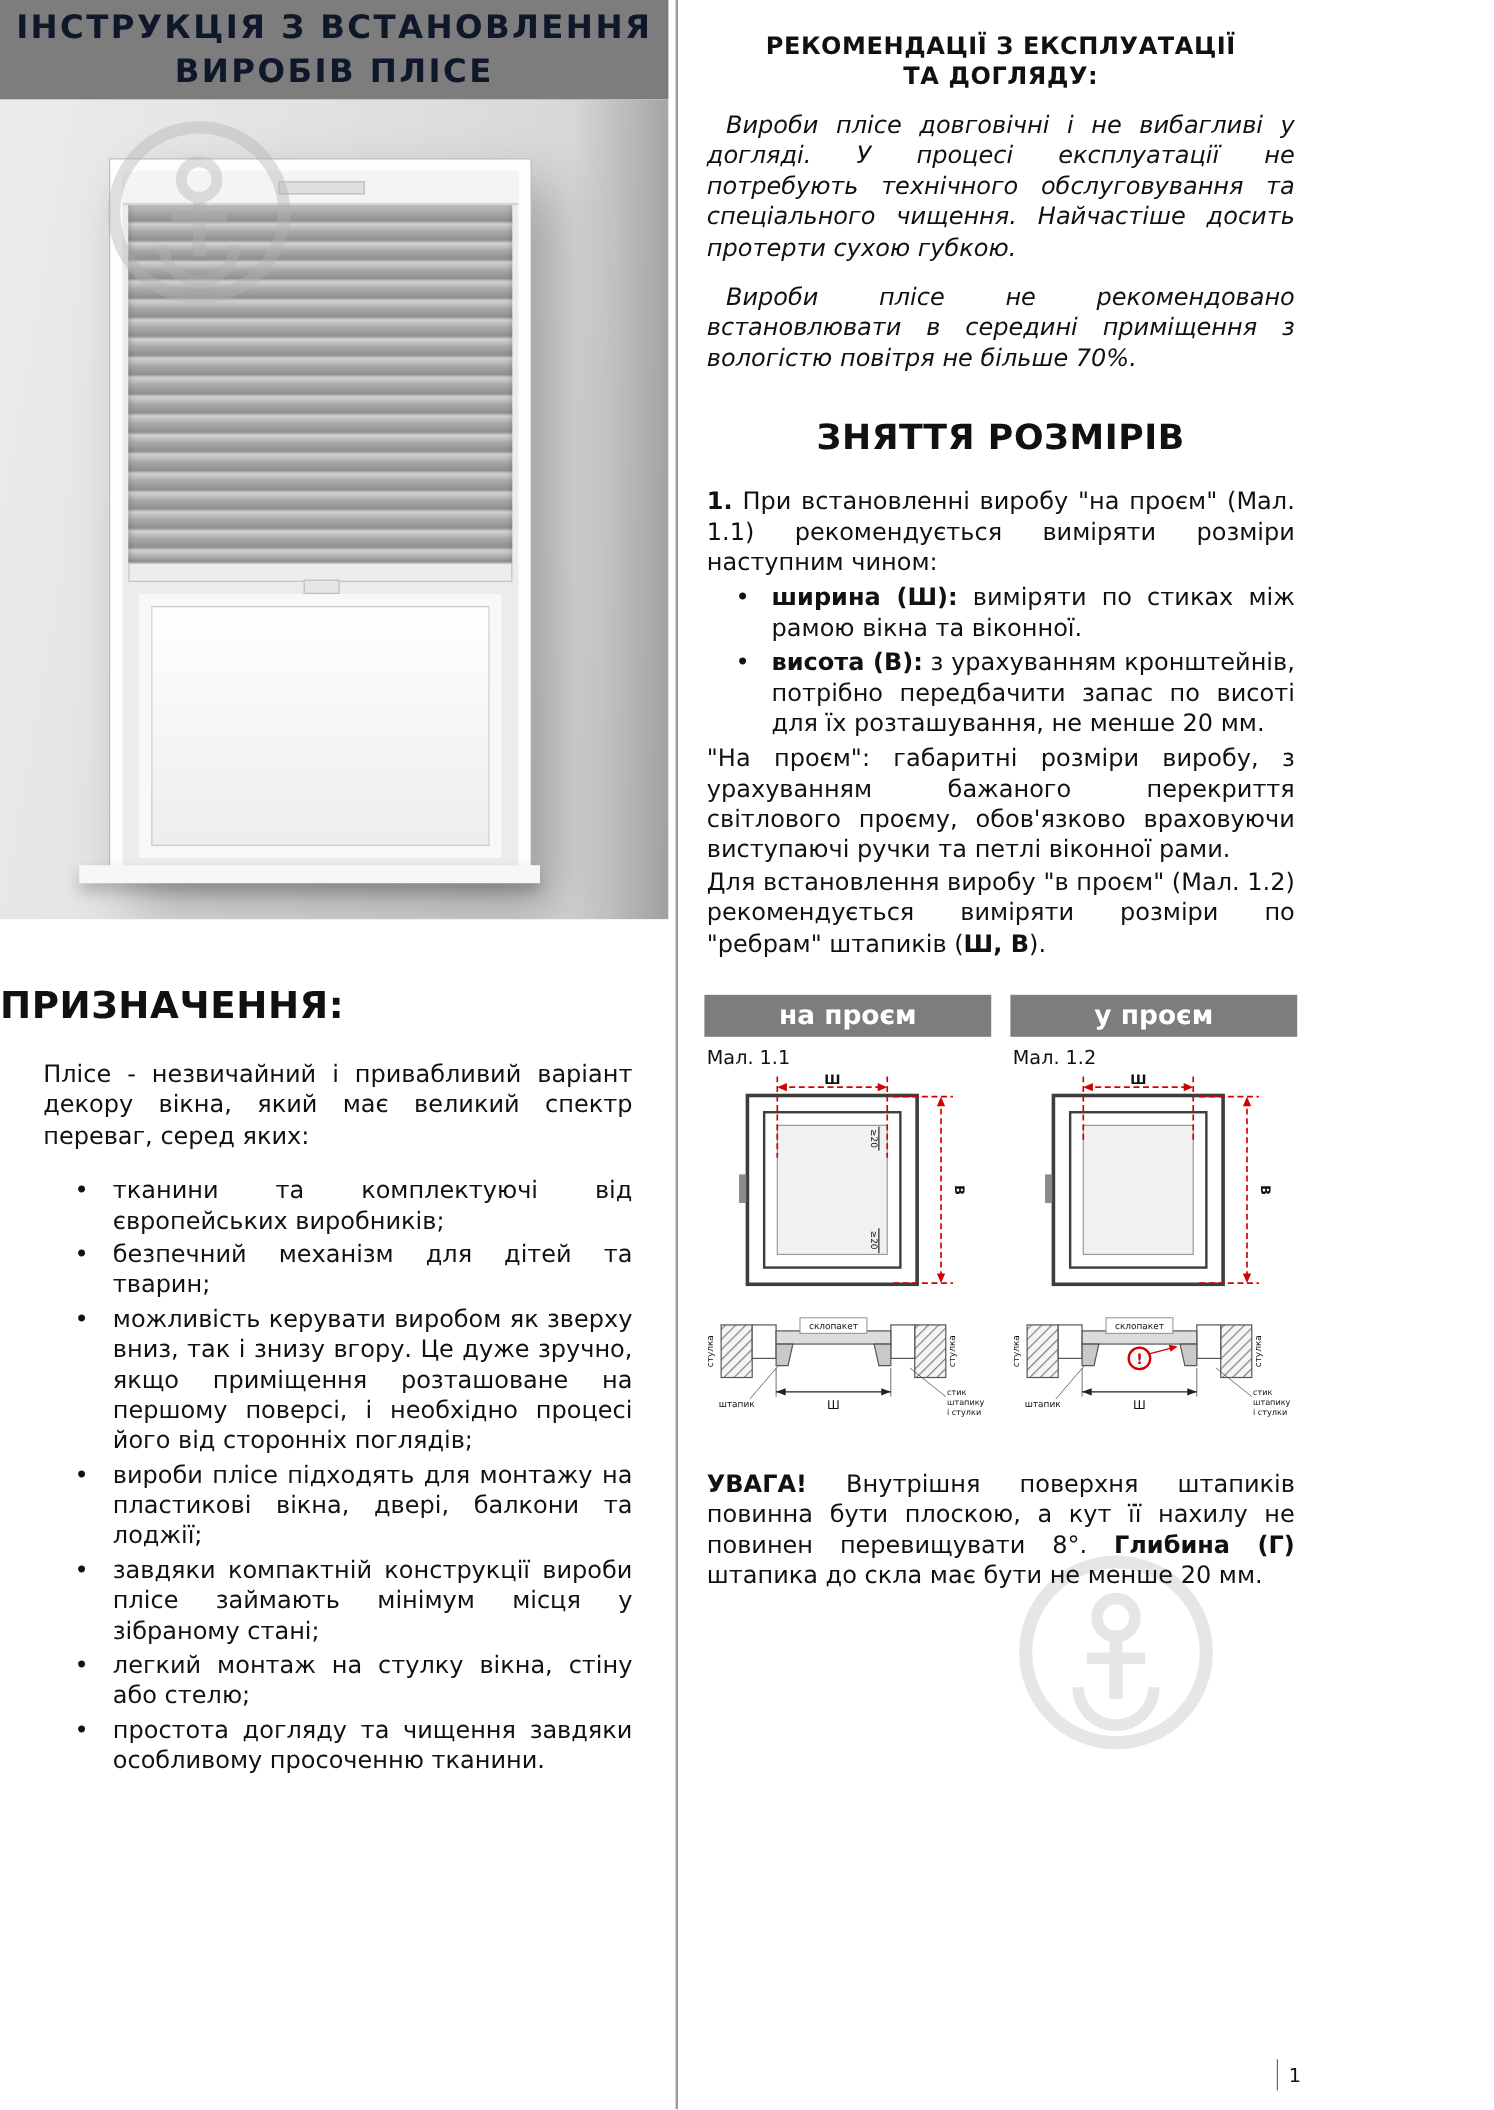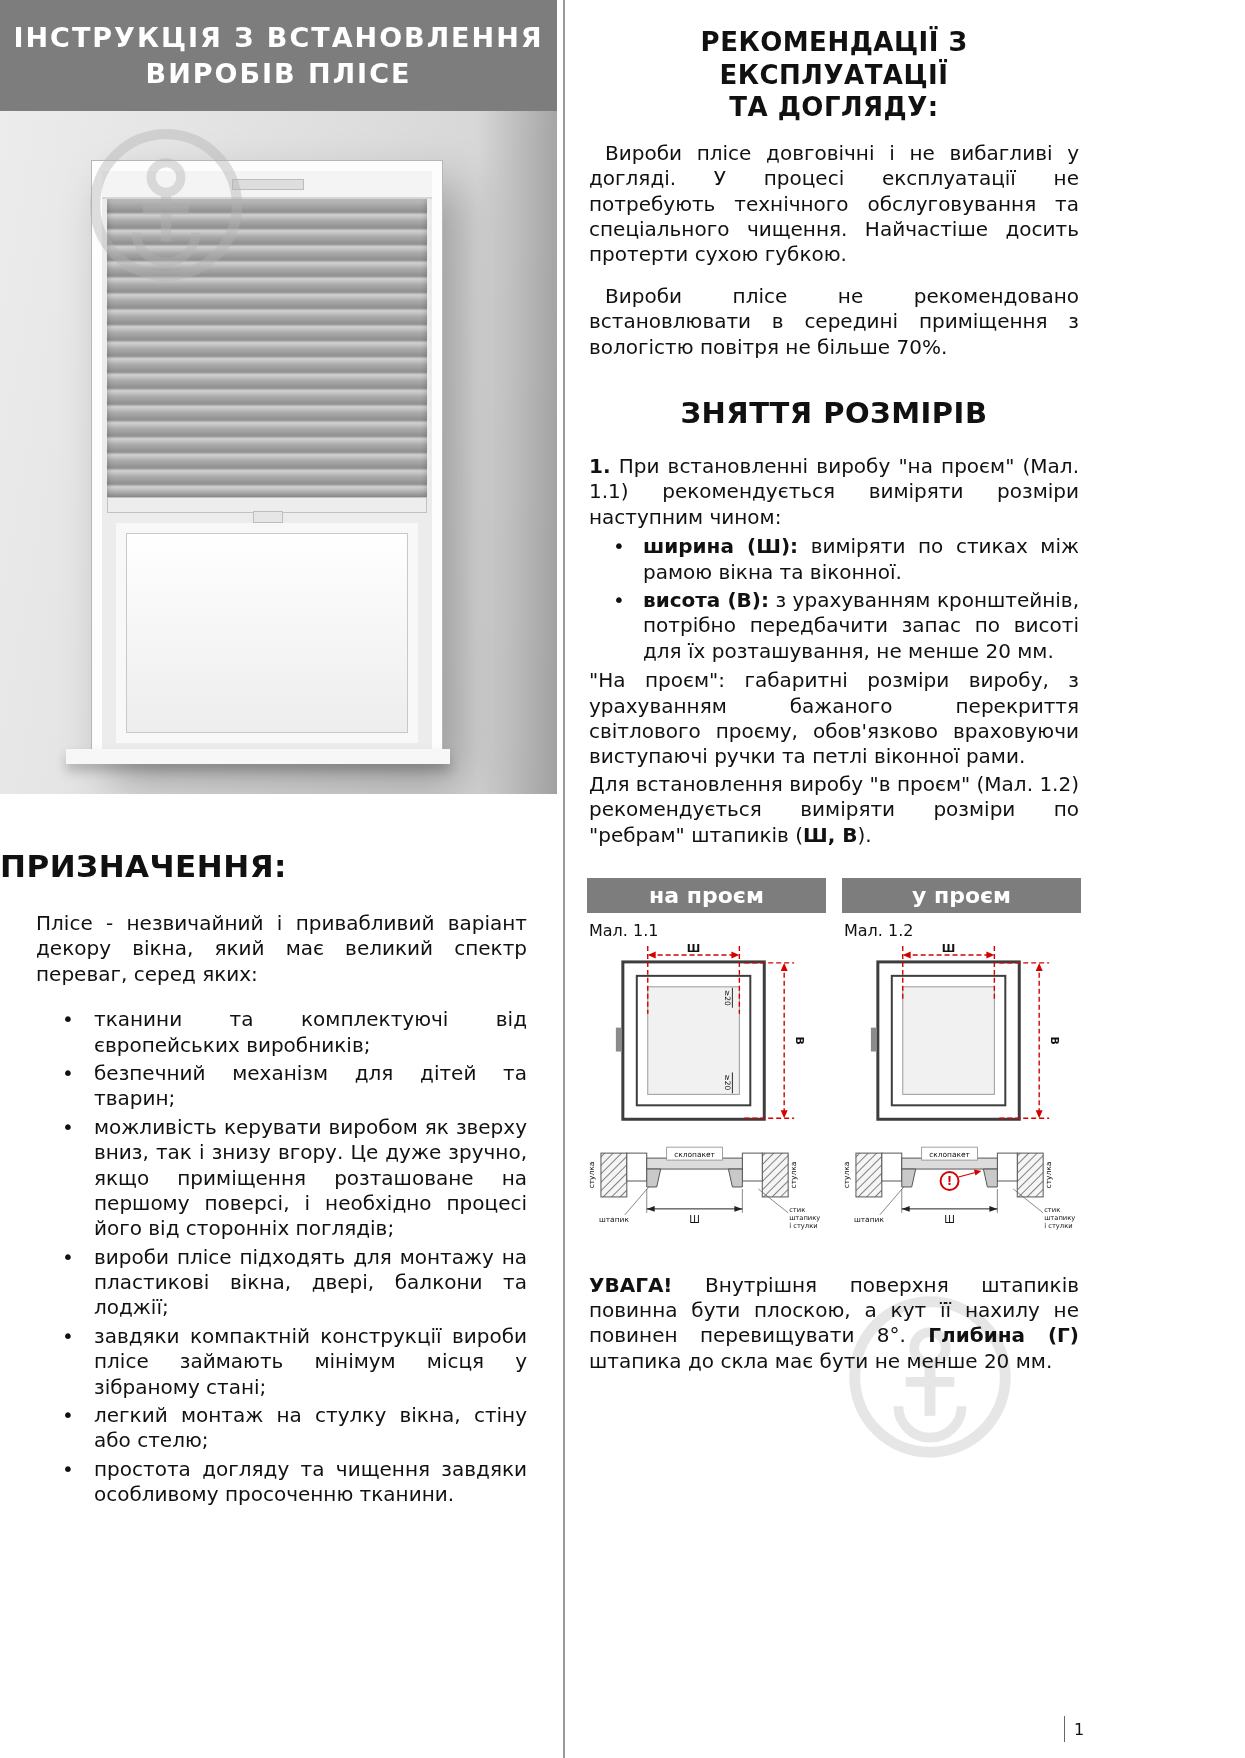--- a/index.html
+++ b/index.html
@@ -2,21 +2,21 @@
 <html><head>
 <meta charset="utf-8">
 <style>
   html,body{margin:0;padding:0;background:#ffffff;}
   .page{position:relative;width:1245px;height:1758px;background:#ffffff;overflow:hidden;
         font-family:"DejaVu Sans","Liberation Sans",sans-serif;color:#111;}
   .divider{position:absolute;left:563px;top:0;width:2px;height:100%;background:#9a9a9a;}
 
   
   .col-left{position:absolute;left:0;top:0;width:557px;}
-  .left-header{height:111px;background:#7d7d7d;color:#ffffff;display:flex;flex-direction:column;
+  .left-header{height:83px;background:#7d7d7d;color:#0f172a;display:flex;flex-direction:column;
                justify-content:center;align-items:center;text-align:center;font-weight:bold;
                font-size:27px;line-height:1.32;letter-spacing:2px;}
   .photo{position:relative;height:683px;background:linear-gradient(100deg,#ececec 0%,#dddddd 55%,#cdcdcd 100%);overflow:hidden;}
   .photo-shadow-right{position:absolute;right:0;top:0;width:80px;height:100%;
                background:linear-gradient(to right,rgba(0,0,0,0),rgba(0,0,0,0.22));}
   .window{position:absolute;left:92px;top:50px;width:330px;height:580px;background:#ececec;
           border:10px solid #fdfdfd;box-shadow:0 0 0 1px #b7b7b7,18px 24px 45px rgba(0,0,0,0.28);}
   .win-top-rail{position:absolute;top:0;left:0;right:0;height:26px;background:#f4f4f4;border-bottom:2px solid #d6d6d6;}
   .win-top-handle{position:absolute;left:50%;top:8px;width:70px;height:9px;margin-left:-35px;background:#dedede;border:1px solid #bcbcbc;}
   .pleats{position:absolute;top:28px;left:5px;right:5px;height:298px;
@@ -33,23 +33,23 @@
 
   .section-title{font-size:31px;font-weight:bold;margin-top:54px;letter-spacing:0.5px;}
   .body-text{font-size:20px;line-height:1.27;text-align:justify;}
   .intro{margin:27px 30px 0 36px;}
   .bullets{margin:20px 30px 0 36px;padding:0;list-style:none;}
   .bullets li{position:relative;padding-left:58px;margin-bottom:3px;}
   .bullets li::before{content:"\2022";position:absolute;left:26px;top:0;}
 
   
   .col-right{position:absolute;left:587px;top:0;width:494px;}
-  .r-title{margin-top:26px;text-align:center;font-weight:bold;font-size:26px;line-height:1.25;letter-spacing:0.5px;}
+  .r-title{margin-top:26px;text-align:center;font-weight:bold;font-size:20px;line-height:1.25;letter-spacing:0.5px;}
   .r-p{margin:16px 2px 0 2px;}
-  .indent{text-indent:16px;}
+  .indent{text-indent:16px;font-style:italic;}
   .m-title{text-align:center;font-size:29px;font-weight:bold;margin-top:36px;letter-spacing:0.5px;}
   .m-bullets{margin:4px 2px 0 2px;padding:0;list-style:none;}
   .m-bullets li{position:relative;padding-left:54px;margin-bottom:3px;}
   .m-bullets li::before{content:"\2022";position:absolute;left:24px;top:0;}
 
   .diagrams{display:flex;gap:16px;margin-top:30px;position:relative;z-index:1;}
   .panel{flex:1;min-width:0;}
   .panel-header{background:#7d7d7d;color:#ffffff;font-weight:bold;font-size:22px;text-align:center;padding:5px 0;}
   .panel-caption{font-size:16px;margin:8px 0 2px 2px;}
   .panel svg{width:100%;height:auto;display:block;}

